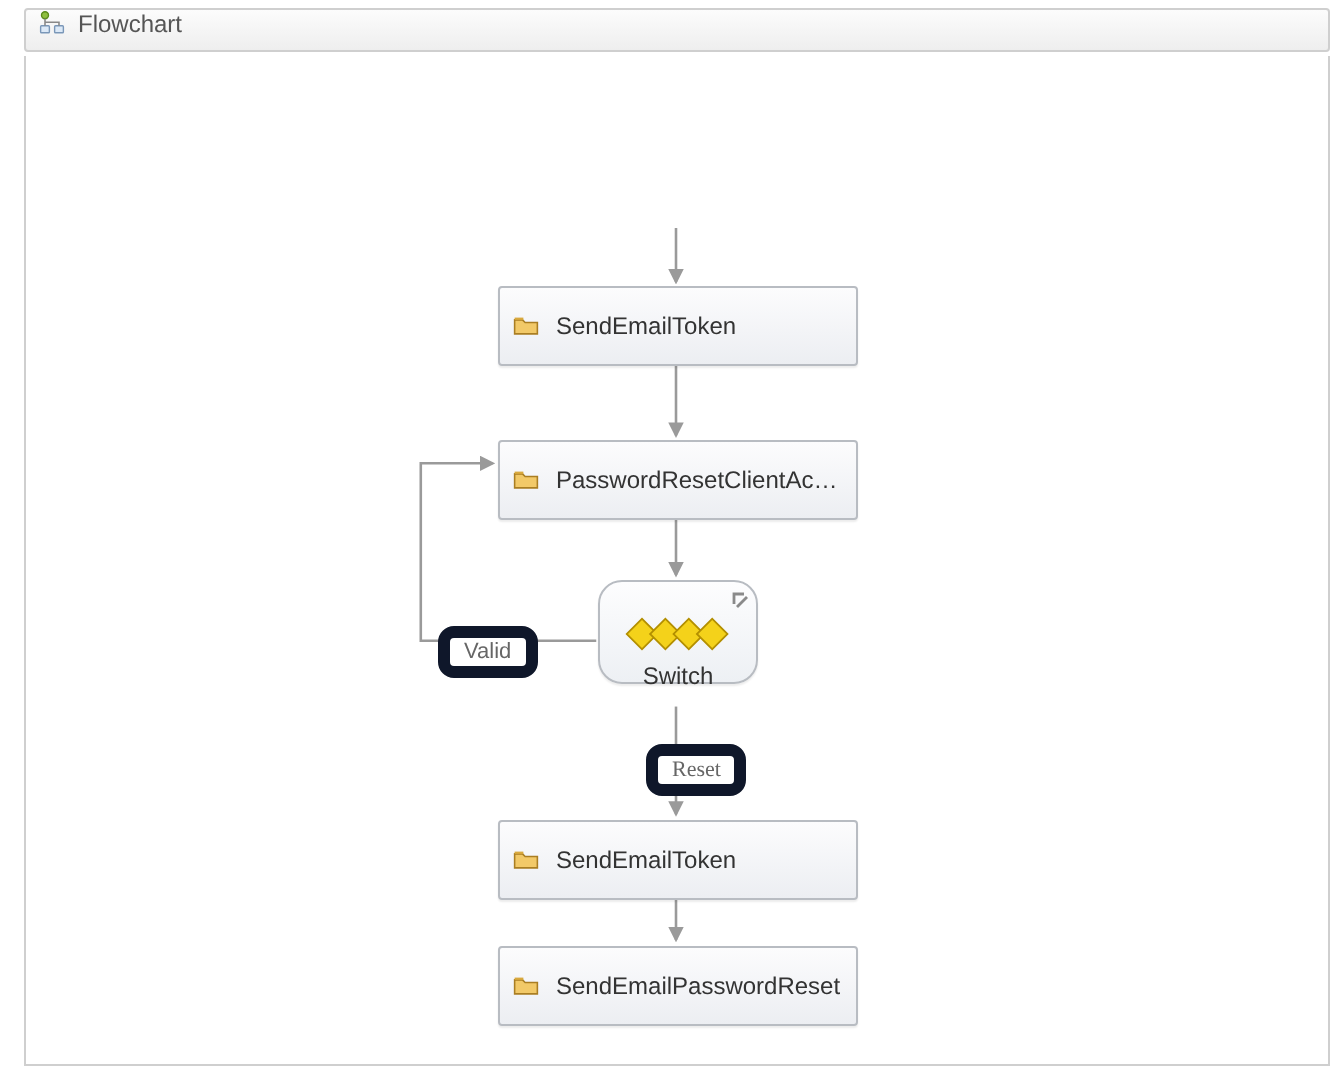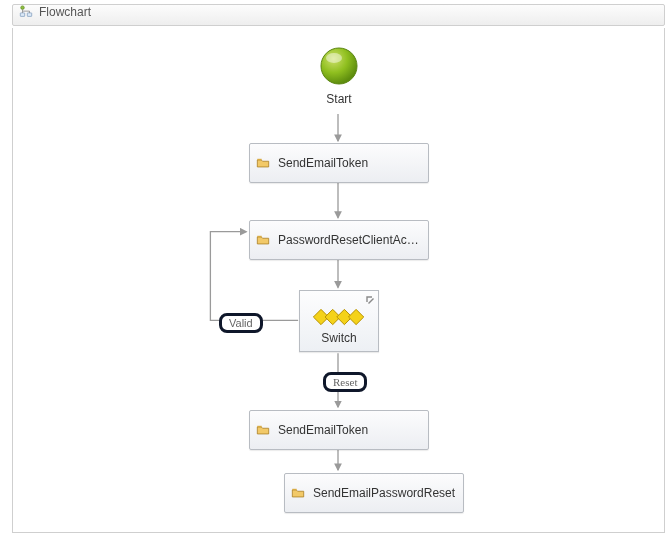--- a/index.html
+++ b/index.html
@@ -83,24 +83,24 @@
     font-size: 12px;
     color: #333;
     white-space: nowrap;
     overflow: hidden;
     text-overflow: ellipsis;
   }
   
   .switchbox {
     position: absolute;
     width: 80px;
-    height: 62px;
+    height: 52px;
     background: linear-gradient(to bottom, #fdfdfe 0%, #edf0f4 100%);
     border: 1px solid #b8bcc2;
-    border-radius: 0;
+    border-radius: 12px;
     box-sizing: border-box;
     box-shadow: 0 1px 1px rgba(0,0,0,0.08);
     text-align: center;
   }
   .switchbox .chev {
     position: absolute;
     top: 3px;
     right: 3px;
   }
   .switchbox .diamonds {
@@ -130,21 +130,21 @@
     margin-top: 6px;
     font-size: 12px;
     color: #333;
   }
   
   .edgelabel {
     position: absolute;
     font-size: 11px;
     color: #666;
     background: #fff;
-    border: 3px solid #0f172a;
+    border: 6px solid #0f172a;
     border-radius: 8px;
     padding: 0px 7px;
     line-height: 14px;
     box-sizing: border-box;
   }
   svg.conn {
     position: absolute;
     left: 0; top: 0;
     width: 100%;
     height: 100%;
@@ -184,36 +184,20 @@
 
         <line x1="326" y1="218" x2="326" y2="260" stroke="#9a9a9a" stroke-width="1.3" marker-end="url(#arrow)"></line>
 
         <path d="M286 293 L198 293 L198 204 L234 204" fill="none" stroke="#9a9a9a" stroke-width="1.3" marker-end="url(#arrow)"></path>
 
         <line x1="326" y1="326" x2="326" y2="380" stroke="#9a9a9a" stroke-width="1.3" marker-end="url(#arrow)"></line>
 
         <line x1="326" y1="408" x2="326" y2="443" stroke="#9a9a9a" stroke-width="1.3" marker-end="url(#arrow)"></line>
       </svg>
 
-      <div class="startbox" style="left:295px; top:18px;">
-        <div class="startcircle">
-          <svg viewBox="0 0 40 40" width="40" height="40">
-            <defs>
-              <radialGradient id="gball" cx="35%" cy="30%" r="70%">
-                <stop offset="0%" stop-color="#cde06a"></stop>
-                <stop offset="55%" stop-color="#8fbf1f"></stop>
-                <stop offset="100%" stop-color="#5e8d0e"></stop>
-              </radialGradient>
-            </defs>
-            <circle cx="20" cy="20" r="18" fill="url(#gball)" stroke="#5b8612" stroke-width="1"></circle>
-            <ellipse cx="15" cy="12" rx="8" ry="5" fill="rgba(255,255,255,0.45)"></ellipse>
-          </svg>
-        </div>
-        <div class="startlabel">Start</div>
-      </div>
 
       <div class="activity" style="left:236px; top:115px;">
         <span class="aicon">
           <svg viewBox="0 0 16 16" width="14" height="14">
             <path d="M1.5 4.5 L6 4.5 L7.5 6 L14.5 6 L14.5 12.5 L1.5 12.5 Z" fill="#f2c968" stroke="#aa7e22" stroke-width="0.9"></path>
             <rect x="1.5" y="3.2" width="5" height="1.3" fill="#d9a93e"></rect>
           </svg>
         </span>
         <span class="alabel">SendEmailToken</span>
       </div>
@@ -257,21 +241,21 @@
       <div class="activity" style="left:236px; top:382px;">
         <span class="aicon">
           <svg viewBox="0 0 16 16" width="14" height="14">
             <path d="M1.5 4.5 L6 4.5 L7.5 6 L14.5 6 L14.5 12.5 L1.5 12.5 Z" fill="#f2c968" stroke="#aa7e22" stroke-width="0.9"></path>
             <rect x="1.5" y="3.2" width="5" height="1.3" fill="#d9a93e"></rect>
           </svg>
         </span>
         <span class="alabel">SendEmailToken</span>
       </div>
 
-      <div class="activity" style="left:236px; top:445px;margin-left:35px;">
+      <div class="activity" style="left:236px; top:445px;">
         <span class="aicon">
           <svg viewBox="0 0 16 16" width="14" height="14">
             <path d="M1.5 4.5 L6 4.5 L7.5 6 L14.5 6 L14.5 12.5 L1.5 12.5 Z" fill="#f2c968" stroke="#aa7e22" stroke-width="0.9"></path>
             <rect x="1.5" y="3.2" width="5" height="1.3" fill="#d9a93e"></rect>
           </svg>
         </span>
         <span class="alabel">SendEmailPasswordReset</span>
       </div>
 
       <div class="edgelabel" style="left:206px; top:285px;">Valid</div>

